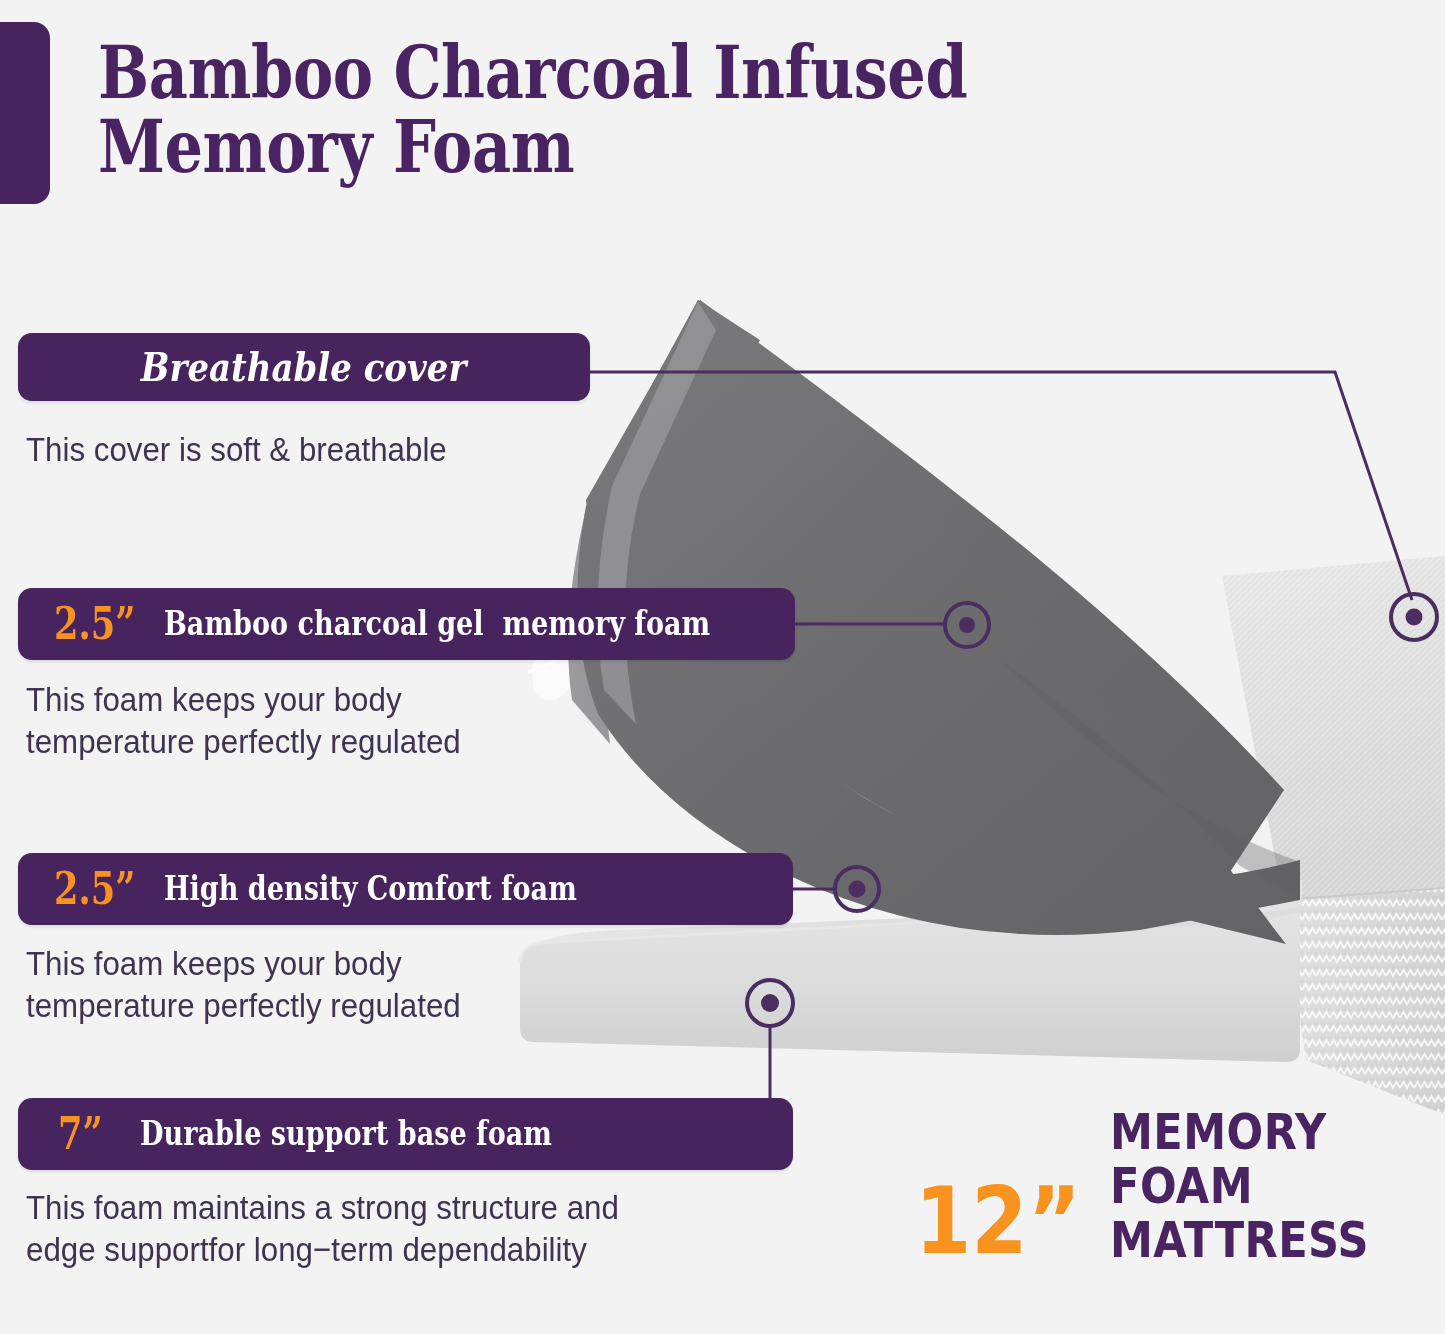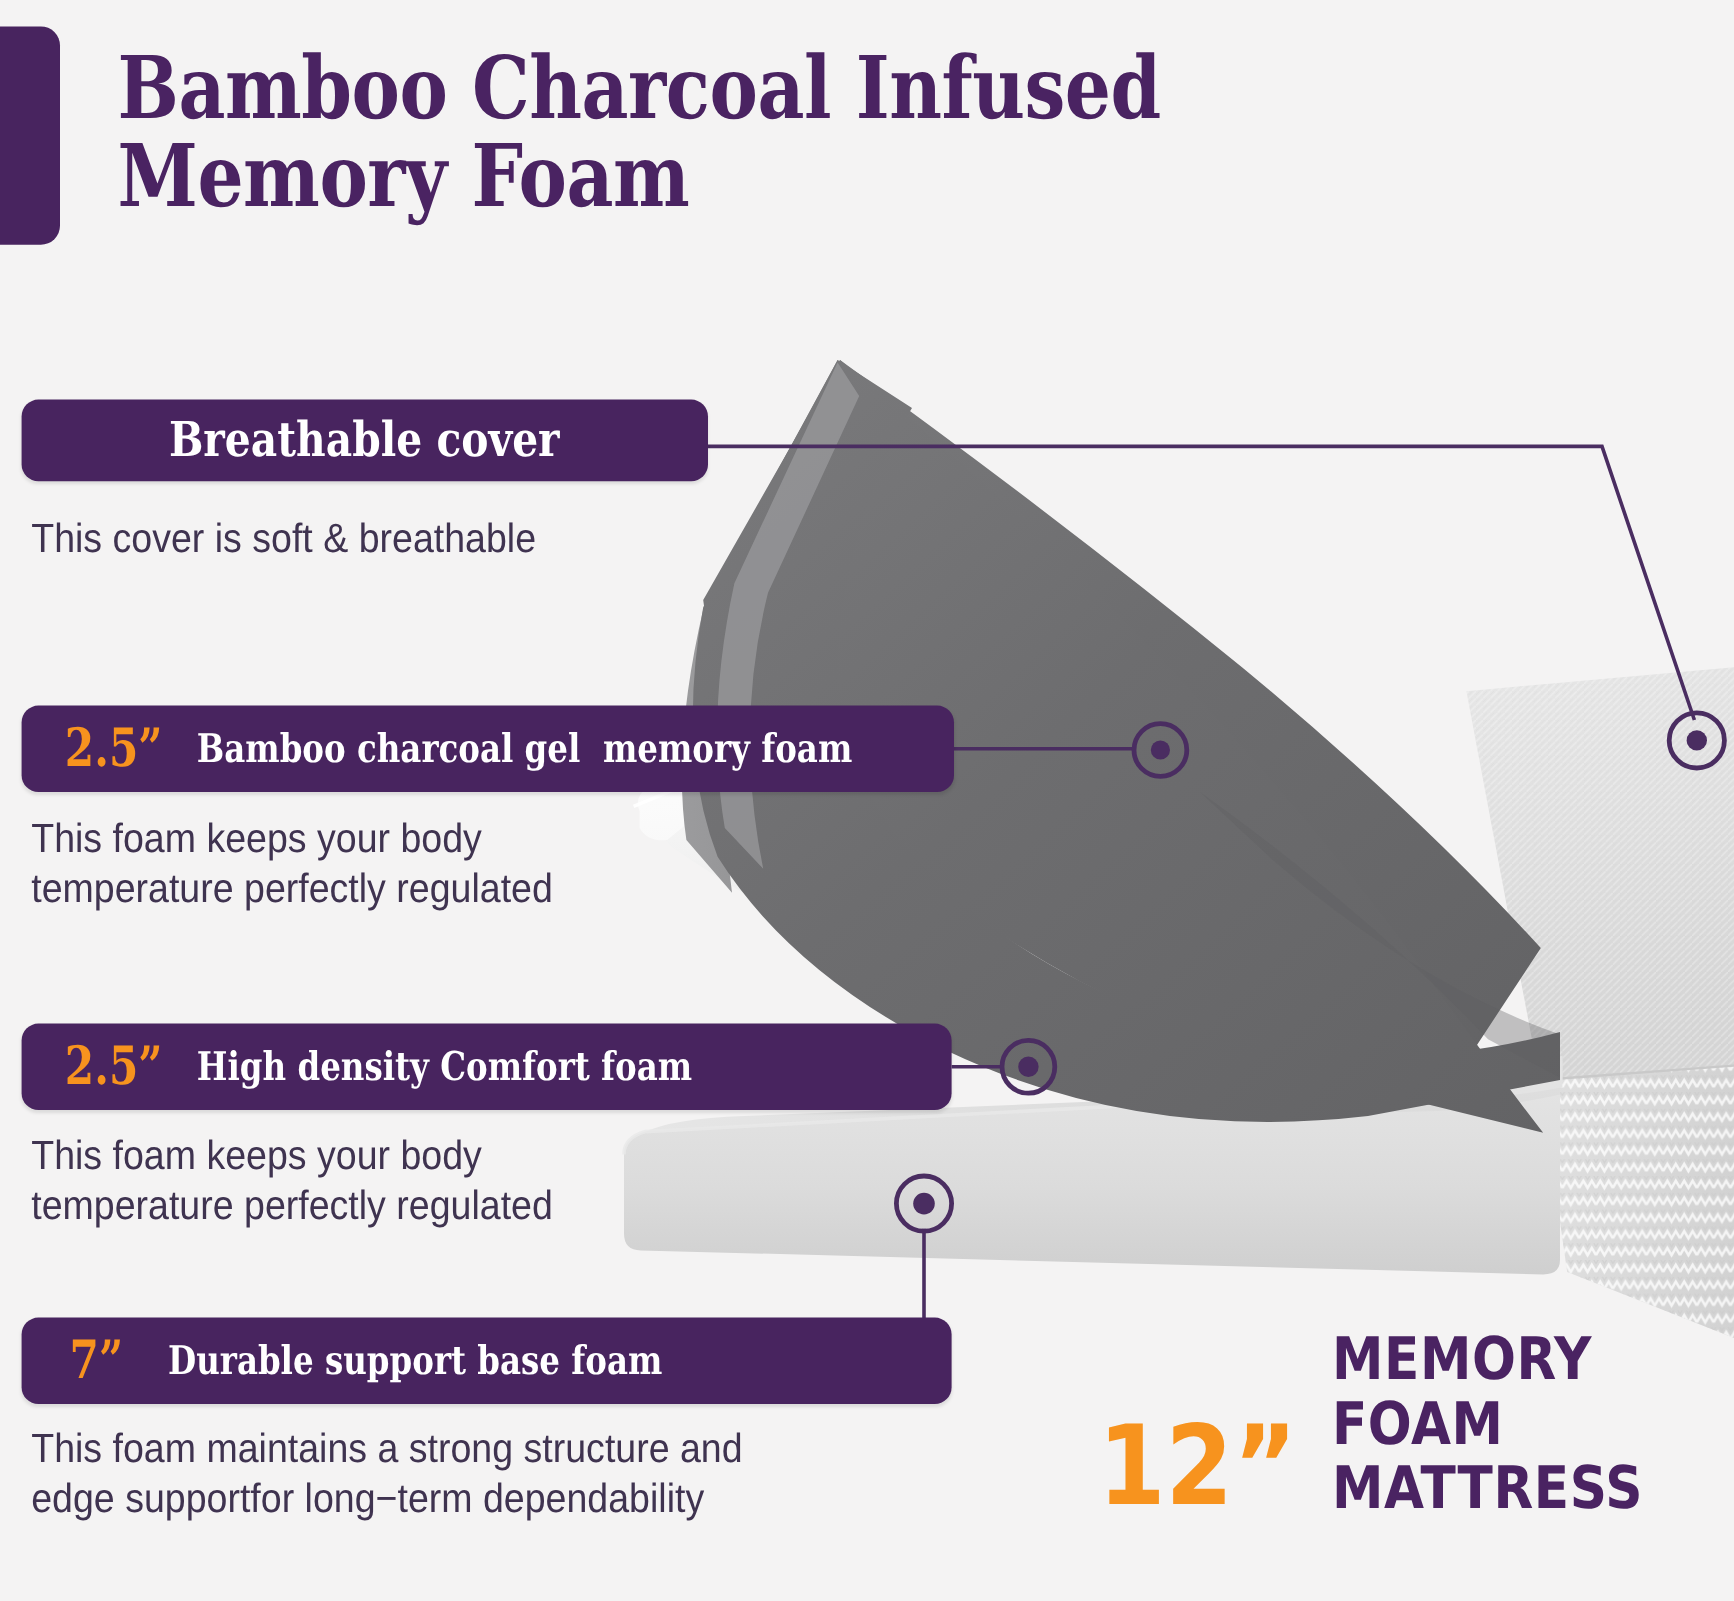--- a/index.html
+++ b/index.html
@@ -96,21 +96,21 @@
   .badge.centered {
     justify-content: center;
   }
   .badge.centered .btext {
     font-size: 40px;
     line-height: 42px;
     transform: scaleX(0.85);
     transform-origin: center center;
   }
 
-  #badge-cover   { left: 18px;  top: 333px;  width: 572px; height: 68px; }
+  #badge-cover   { left: 18px;  top: 333px;  width: 572px; height: 68px; font-style: italic; }
   #badge-gel     { left: 18px;  top: 588px;  width: 777px; height: 72px; padding-left: 36px; }
   #badge-comfort { left: 18px;  top: 853px;  width: 775px; height: 72px; padding-left: 36px; }
   #badge-base    { left: 18px;  top: 1098px; width: 775px; height: 72px; padding-left: 40px; }
 
   #badge-gel .inches,
   #badge-comfort .inches { margin-right: 8px; }
   #badge-base .inches { margin-right: 26px; }
 
   
   .desc {

